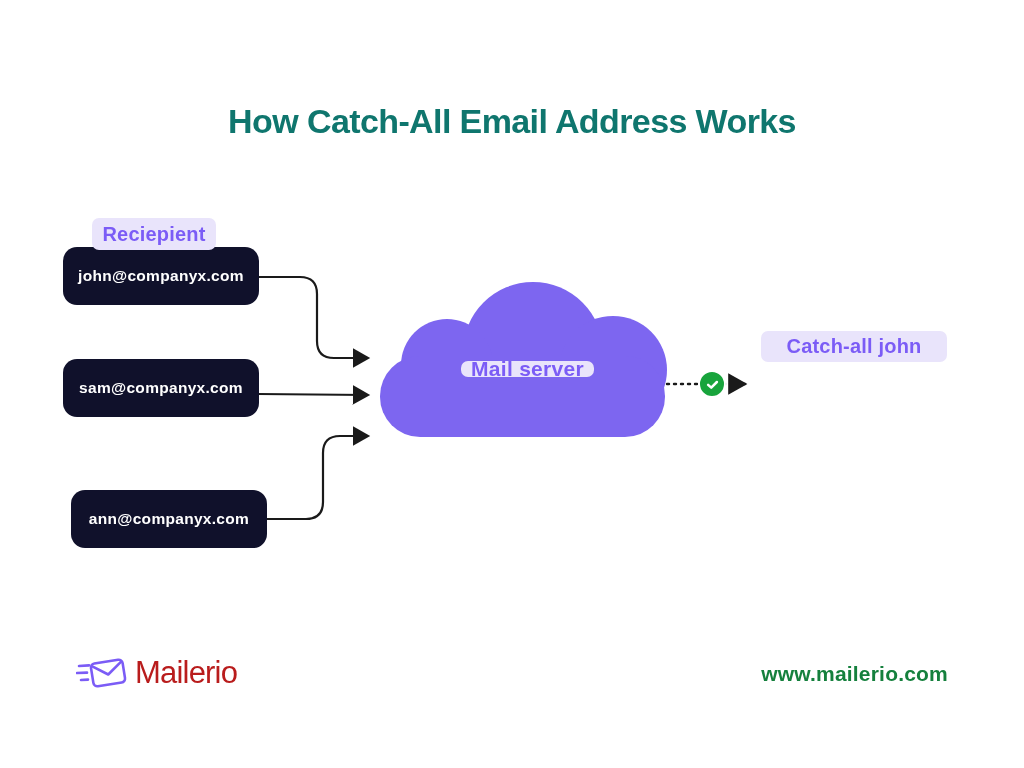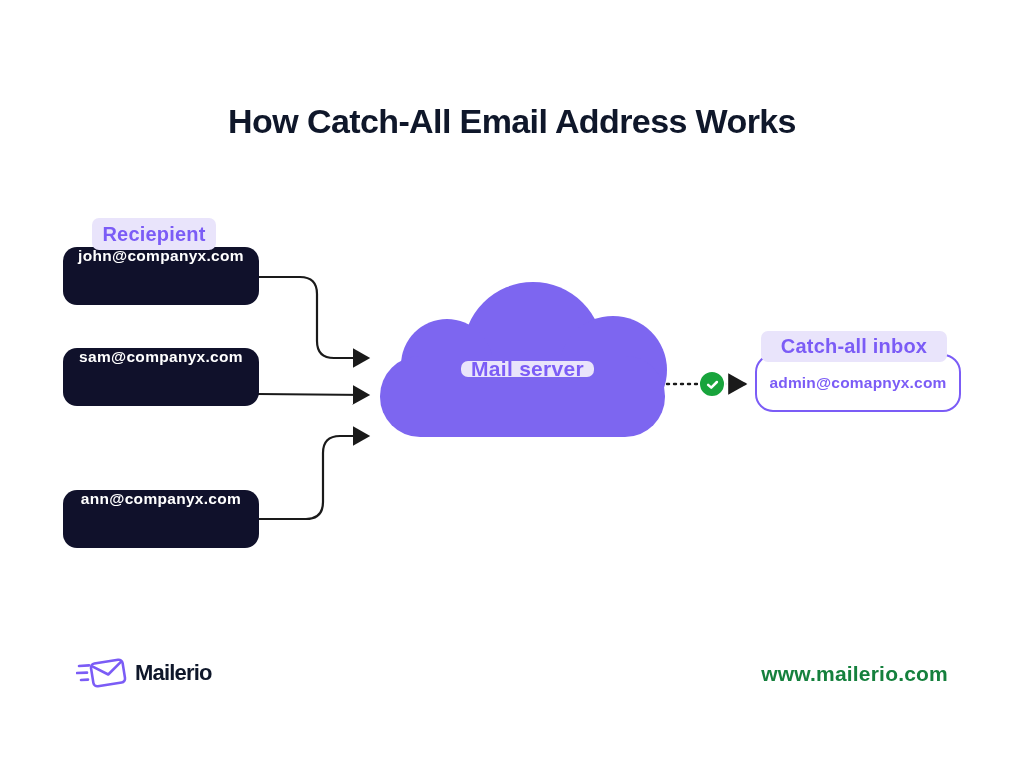--- a/index.html
+++ b/index.html
@@ -14,21 +14,21 @@
   }
   .page-title {
     position: absolute;
     left: 0; top 0;
     top: 102px;
     width: 100%;
     text-align: center;
     font-size: 34px;
     font-weight: 800;
     letter-spacing: -0.6px;
-    color: #0f172a;
+    color: #0f766e;
   }
   .tag {
     position: absolute;
     background: #e9e4fb;
     color: #7b5cf6;
     font-weight: 700;
     display: flex;
     align-items: center;
     justify-content: center;
     border-radius: 7px;
@@ -42,27 +42,27 @@
     left: 63px;
     width: 196px;
     height: 58px;
     background: #10112b;
     border-radius: 14px;
     color: #ffffff;
     font-weight: 700;
     font-size: 15.5px;
     letter-spacing: 0.3px;
     display: flex;
-    align-items: flex-start;
+    align-items: center;
     justify-content: center;
     z-index: 2;
   }
   .box-john { top: 247px; }
-  .box-sam  { top: 348px; }
-  .box-ann  { top: 490px; }
+  .box-sam  { top: 359px; }
+  .box-ann  { top: 490px; margin-left: 8px; }
   .connectors, .cloud-svg {
     position: absolute;
     left: 0; top: 0;
     z-index: 1;
   }
   .cloud-svg { left: 375px; top: 278px; }
   .check-badge {
     position: absolute;
     left: 698px;
     top: 370px;
@@ -97,24 +97,24 @@
   .brand {
     position: absolute;
     left: 76px;
     top: 652px;
     display: flex;
     align-items: center;
     gap: 7px;
     z-index: 2;
   }
   .brand-name {
-    font-size: 22px;
-    font-weight: 700;
+    font-size: 31px;
+    font-weight: 400;
     letter-spacing: -0.8px;
-    color: #0f172a;
+    color: #b91c1c;
   }
   .website {
     position: absolute;
     right: 76px;
     top: 662px;
     font-size: 21px;
     font-weight: 700;
     letter-spacing: 0.2px;
     color: #15803d;
     z-index: 2;
@@ -160,24 +160,21 @@
     </g>
   </svg>
   <div class="tag tag-mailserver">Mail server</div>
 
   <div class="check-badge">
     <svg width="15" height="15" viewBox="0 0 24 24" aria-hidden="true">
       <path d="M5 12.5 L10 17 L19 8" fill="none" stroke="#ffffff" stroke-width="4" stroke-linecap="round" stroke-linejoin="round"></path>
     </svg>
   </div>
 
-  <div class="tag tag-catchall">Catch-all inbox</div>
-  <div class="catchall-box">
-    <span>admin@comapnyx.com</span>
-  </div>
+  <div class="tag tag-catchall">Catch-all john</div>
 
   <div class="brand">
     <span style="display:flex;">
       <svg width="52" height="42" viewBox="0 0 52 42" aria-hidden="true">
         <g stroke="#7b5cf6" stroke-width="2.6" fill="none" stroke-linecap="round" stroke-linejoin="round">
           <line x1="3" y1="14" x2="13" y2="13.4"></line>
           <line x1="1" y1="21" x2="11" y2="20.6"></line>
           <line x1="5" y1="28" x2="12" y2="27.6"></line>
           <g transform="rotate(-9 32 21)">
             <rect x="16" y="9.5" width="32" height="23" rx="4"></rect>

